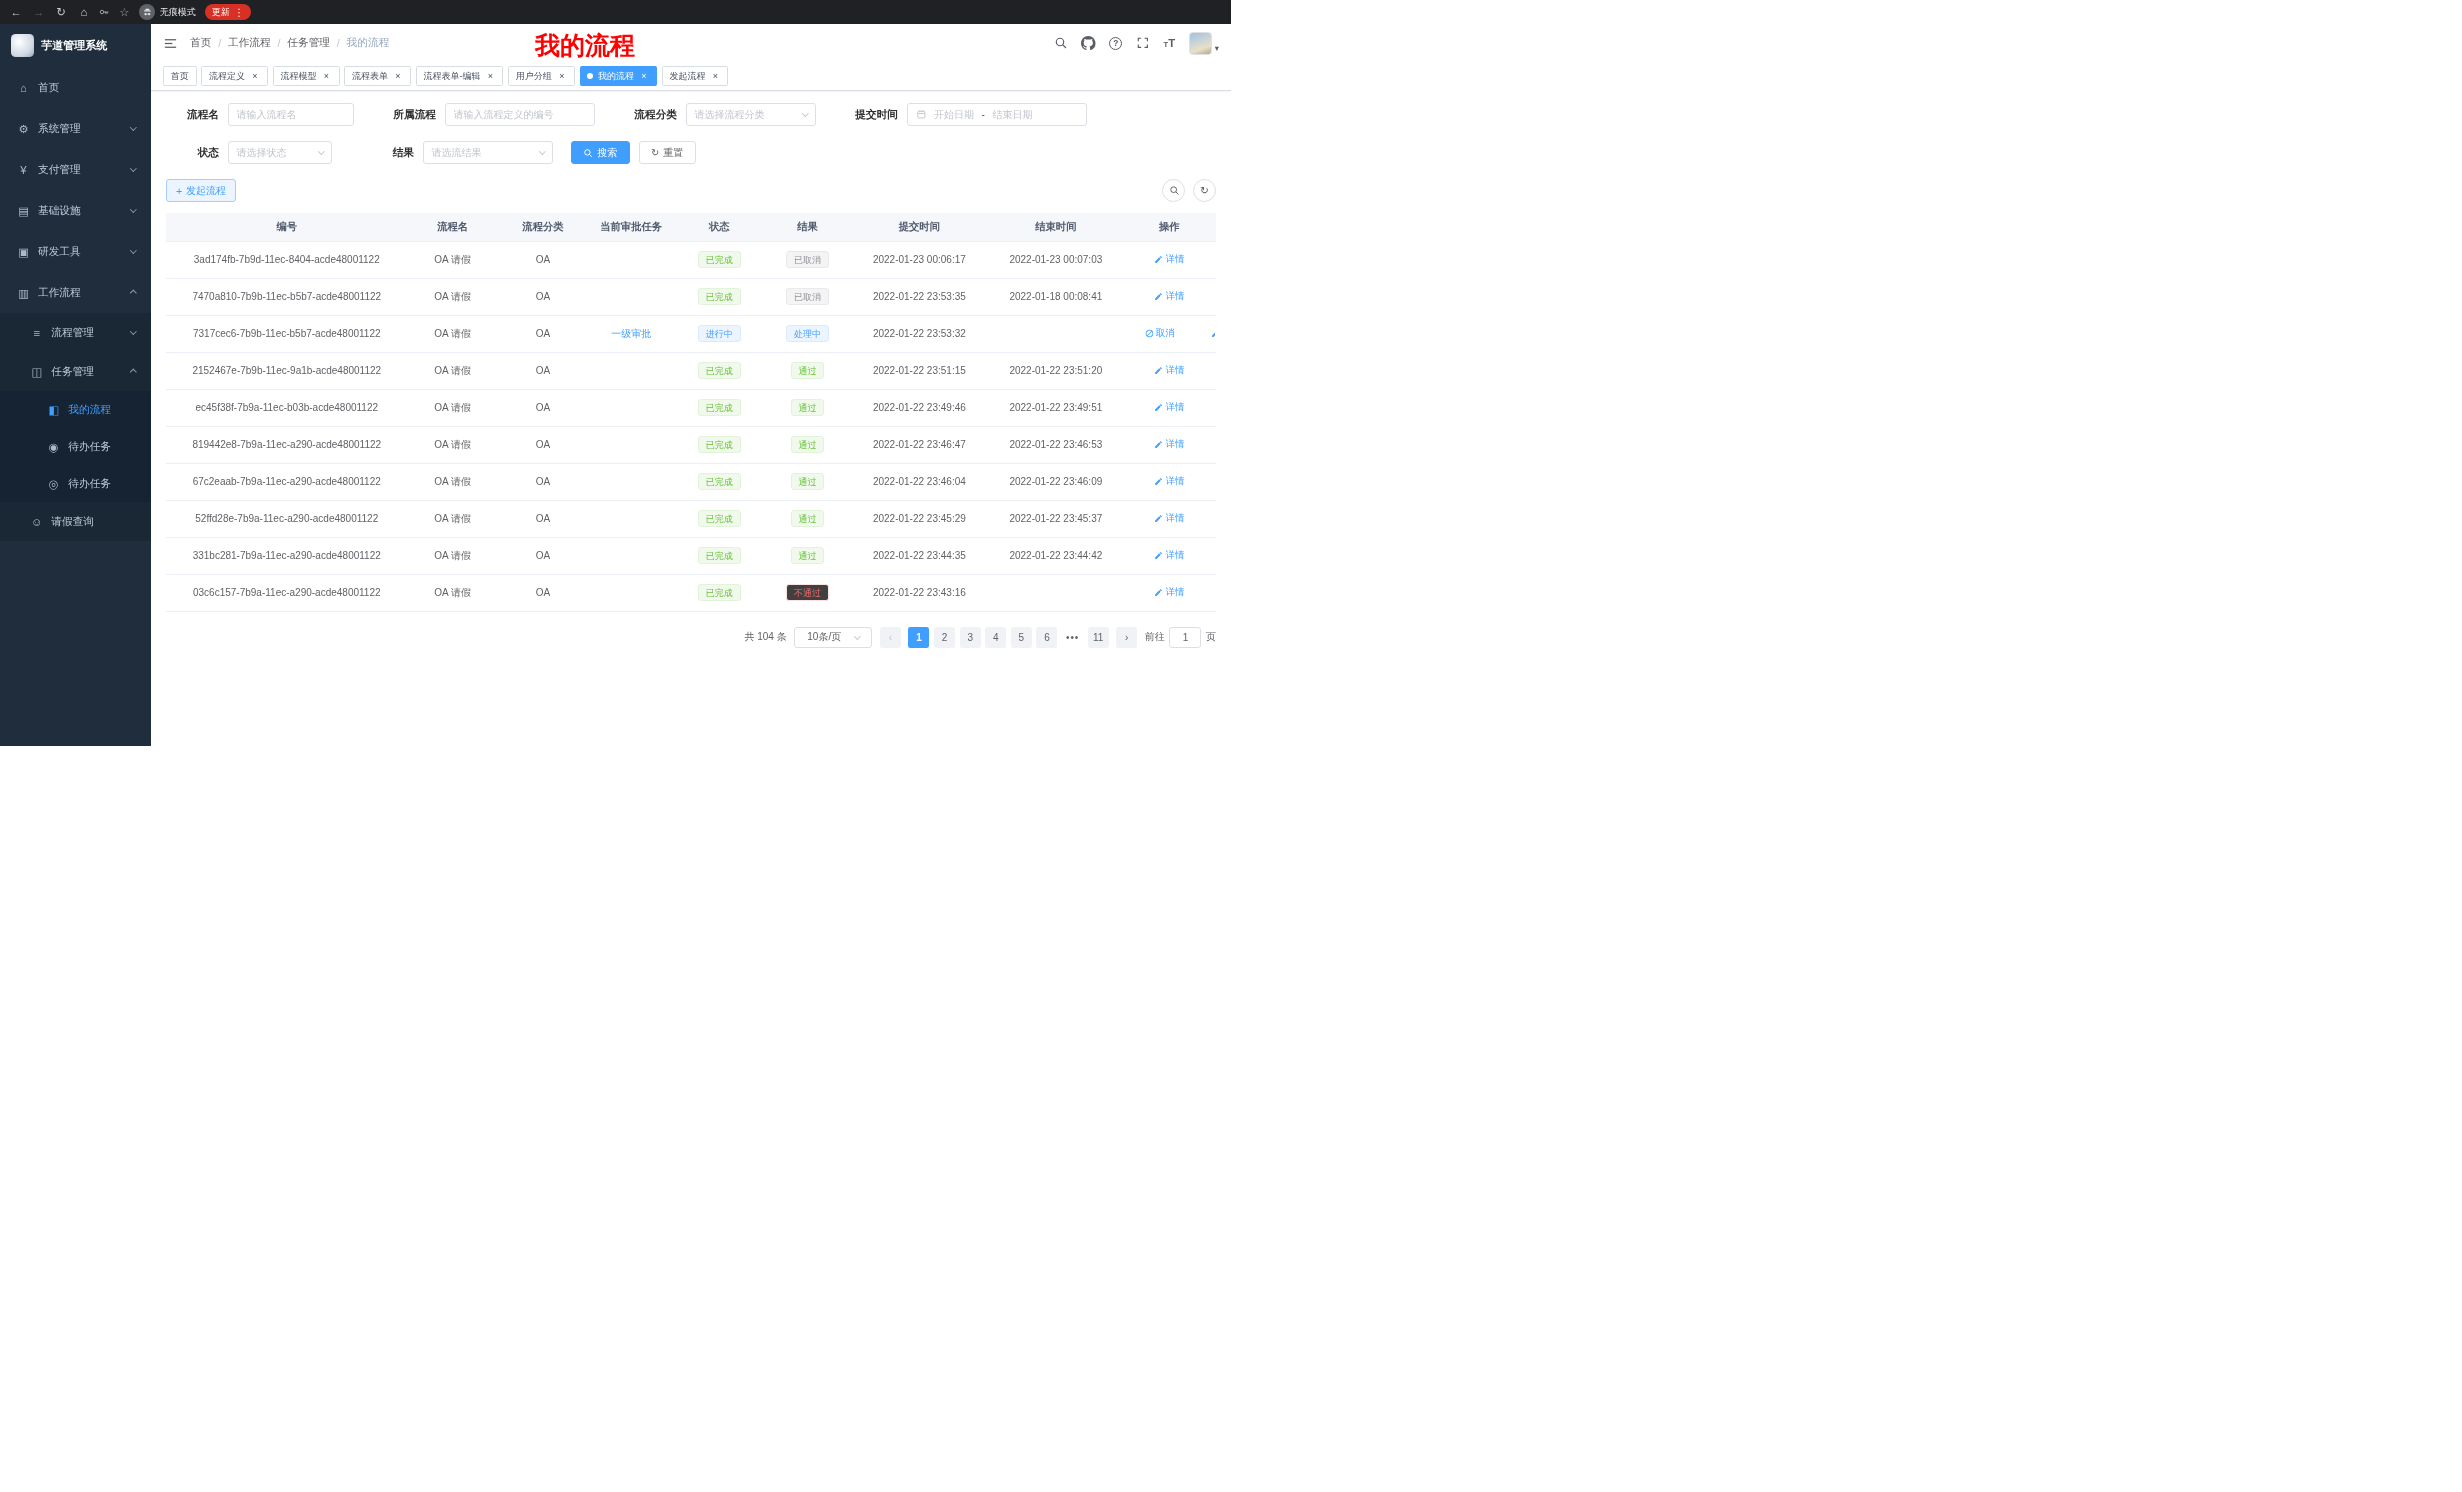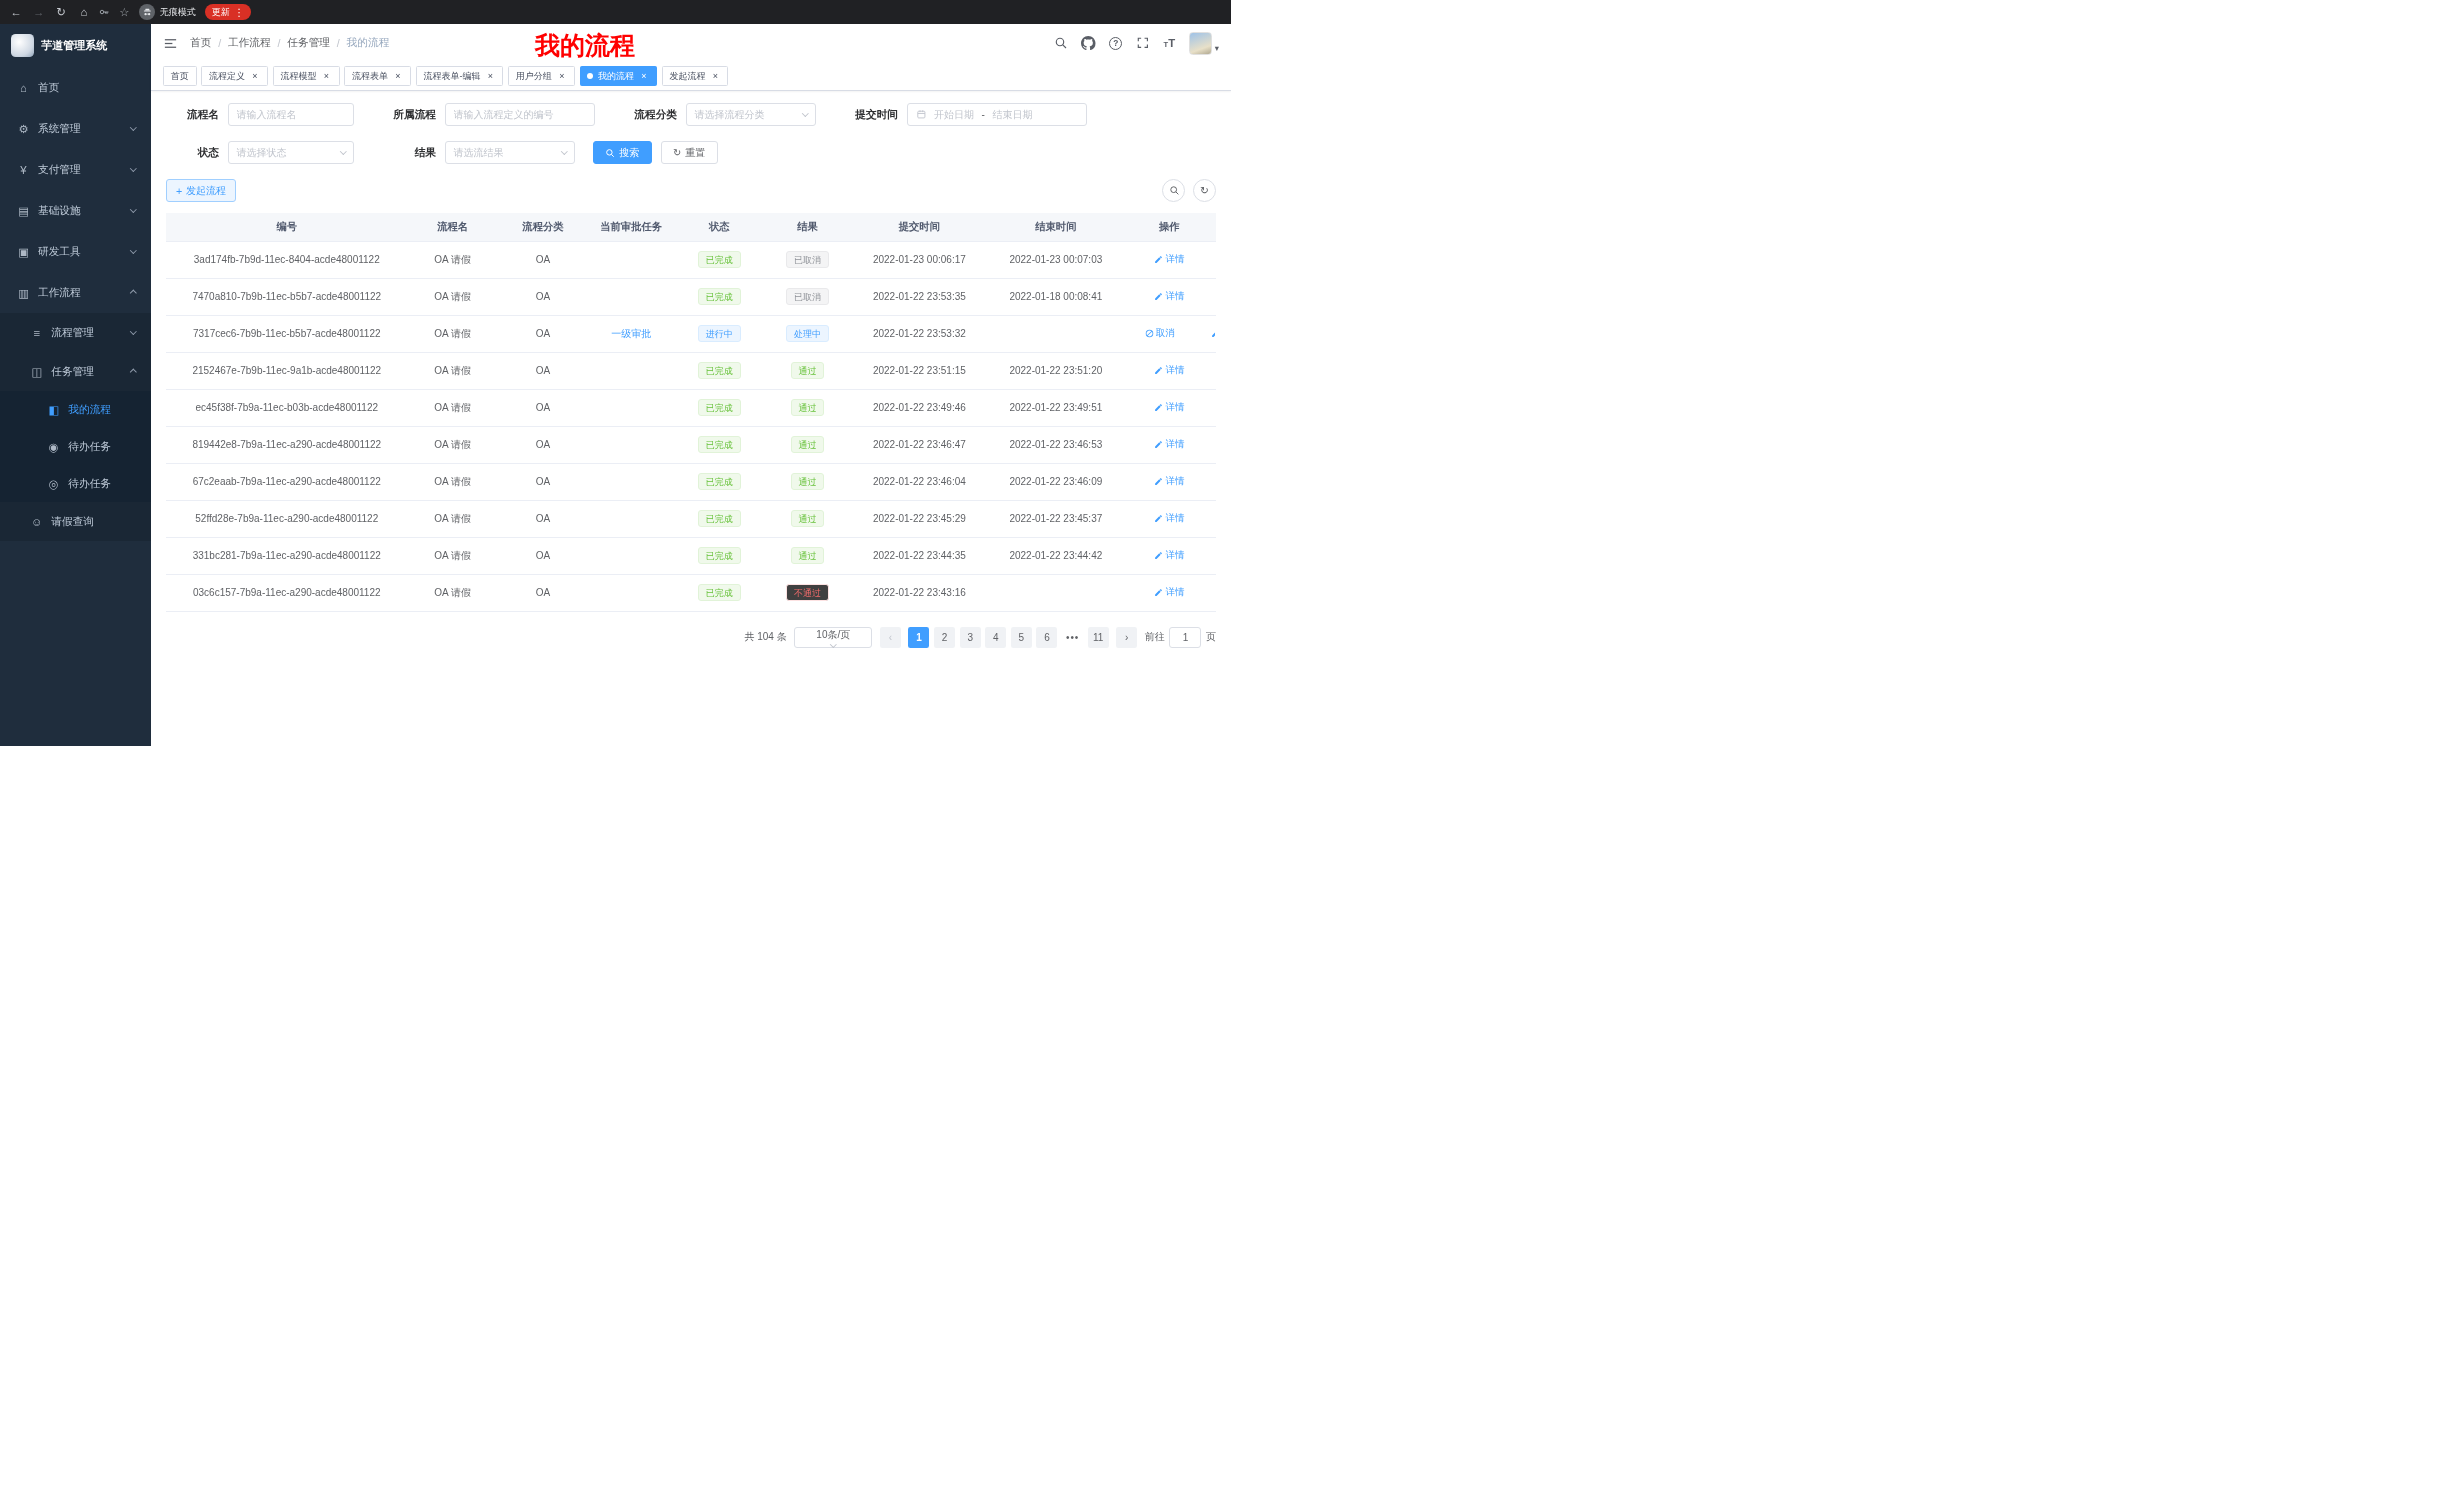--- a/index.html
+++ b/index.html
@@ -92,21 +92,21 @@
   .tag { display:inline-block; height:16.7px; line-height:16px; padding:0 6.8px; border-radius:3px; font-size:9px; border:0.8px solid transparent; }
   .tag.success { background:#f0f9eb; color:#67c23a; border-color:#e1f3d8; }
   .tag.info { background:#f4f4f5; color:#909399; border-color:#e9e9eb; }
   .tag.primary { background:#ecf5ff; color:#409eff; border-color:#d9ecff; }
   .tag.danger { background:#404040; color:#f56c6c; border-color:#fde2e2; }
   .link { color:#409eff; cursor:pointer; font-size:10px; }
   .op { display:inline-flex; align-items:center; gap:2.3px; margin:0 18px; font-size:9.5px; }
 
   
   .pagination { display:flex; align-items:center; justify-content:flex-end; gap:7.6px; margin-top:15px; font-size:10px; color:#606266; }
-  .psize { width:78px; height:21px; border:0.8px solid #dcdfe6; border-radius:3px; display:flex; align-items:center; justify-content:space-between; padding:0 4px; color:#606266; cursor:pointer;flex-direction:column; }
+  .psize { width:78px; height:21px; border:0.8px solid #dcdfe6; border-radius:3px; display:flex; align-items:center; justify-content:space-between; padding:0 12px; color:#606266; cursor:pointer; }
   .pages { display:inline-flex; gap:4.6px; align-items:center; }
   .pbtn { min-width:21px; height:21px; border:none; background:#f0f2f5; border-radius:2.3px; color:#606266; font-size:10px; display:inline-flex; align-items:center; justify-content:center; cursor:pointer; font-family:inherit; }
   .pbtn.active { background:#409eff; color:#fff; font-weight:700; }
   .pbtn.prev { color:#c0c4cc; }
   .pellipsis { min-width:21px; text-align:center; color:#606266; letter-spacing:0.8px; }
   .jump { display:flex; align-items:center; }
   .jump input { width:32px; height:21px; border:0.8px solid #dcdfe6; border-radius:3px; text-align:center; margin:0 4.6px; font-size:10px; color:#606266; outline:none; font-family:inherit; }
 </style>
 </head>
 <body>
@@ -311,21 +311,21 @@
                 <line x1="15" y1="3" x2="15" y2="7"></line>
               </svg>
             <span>开始日期</span>
             <span style="color:#606266">-</span>
             <span>结束日期</span>
           </div>
         </div>
 
         <div class="frow">
           <label class="flabel w70">状态</label>
-          <div class="select" style="width:126px">
+          <div class="select" style="width:104px">
             <span>请选择状态</span>
             <i class="chev"></i>
           </div>
           <label class="flabel w84">结果</label>
           <div class="select" style="width:130px">
             <span>请选流结果</span>
             <i class="chev"></i>
           </div>
           <button class="btn btn-primary">
             <svg width="10" height="10" viewBox="0 0 24 24" fill="none" stroke="#fff" stroke-width="2.4">

